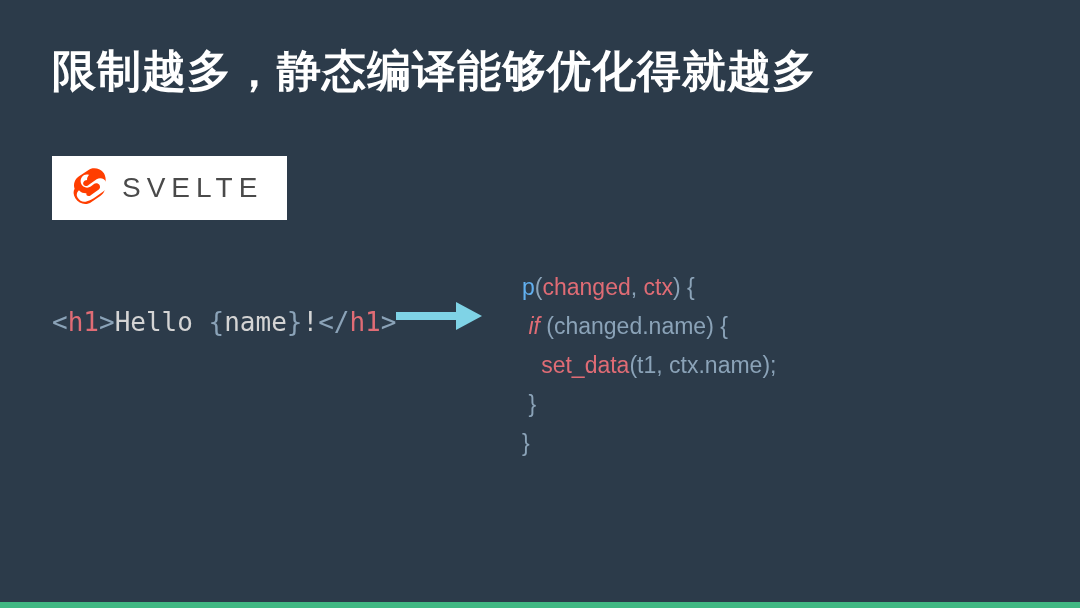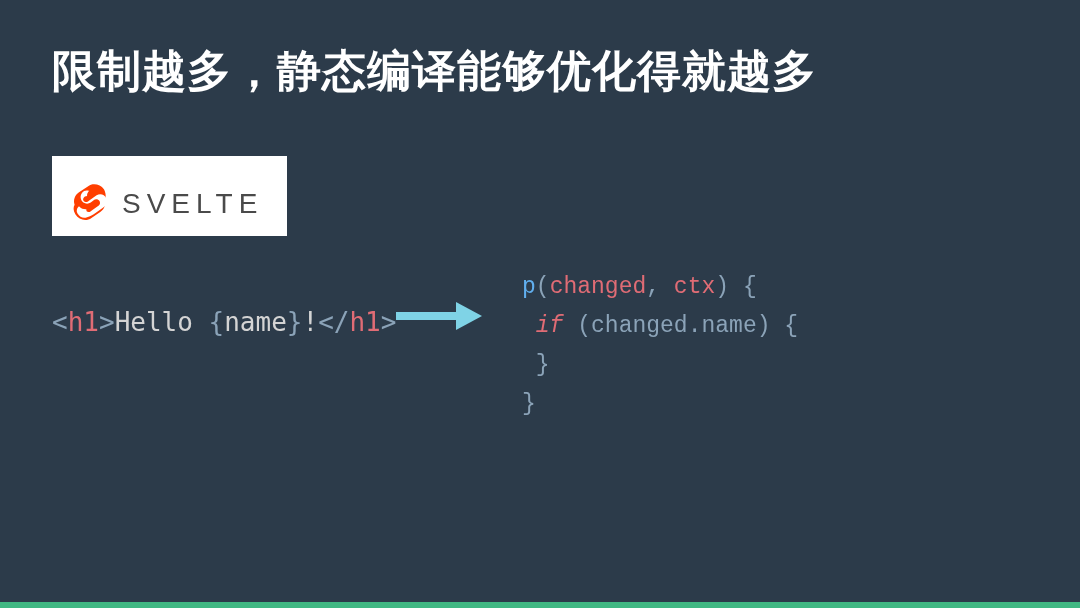--- a/index.html
+++ b/index.html
@@ -18,21 +18,21 @@
       color: #ffffff;
       font-size: 44px;
       font-weight: 700;
       letter-spacing: 1px;
     }
     .logo-box {
       position: absolute;
       top: 156px;
       left: 52px;
       background: #ffffff;
-      padding: 28px 24px 12px 18px;
+      padding: 12px 24px 12px 18px;
       display: flex;
       align-items: center;
       gap: 12px;
     }
     .logo-icon {
       width: 40px;
       height: 40px;
       display: flex;
       align-items: center;
       justify-content: center;
@@ -56,21 +56,21 @@
       position: absolute;
       top: 298px;
       left: 394px;
       width: 90px;
       height: 36px;
     }
     .code-right {
       position: absolute;
       top: 268px;
       left: 522px;
-      font-family: Liberation Mono, monospace;
+      font-family: Liberation Sans, sans-serif;
       font-size: 23px;
       line-height: 1.7;
     }
     .tok-tag { color: #e06c75; }
     .tok-bracket { color: #8ba3b8; }
     .tok-text { color: #d4d4d4; }
     .tok-curly { color: #8ba3b8; }
     .tok-func { color: #61afef; }
     .tok-param { color: #e06c75; }
     .tok-punct { color: #8ba3b8; }
@@ -114,20 +114,23 @@
 </div>
 
 <div class="code-right">
   <div>
     <span class="tok-func">p</span><span class="tok-punct">(</span><span class="tok-param">changed</span><span class="tok-punct">, </span><span class="tok-param">ctx</span><span class="tok-punct">)</span><span class="tok-punct"> {</span>
   </div>
   <div>
     <span class="tok-punct">&nbsp;</span><span class="tok-keyword">if</span><span class="tok-punct"> (</span><span class="tok-ident">changed</span><span class="tok-punct">.</span><span class="tok-ident">name</span><span class="tok-punct">) {</span>
   </div>
   <div>
+    <span class="tok-punct">&nbsp;&nbsp;&nbsp;</span><span class="tok-call">set_data</span><span class="tok-punct">(</span><span class="tok-arg">t1</span><span class="tok-punct">, </span><span class="tok-arg">ctx</span><span class="tok-punct">.</span><span class="tok-arg">name</span><span class="tok-punct">);</span>
+  </div>
+  <div>
     <span class="tok-punct">&nbsp;</span><span class="tok-punct">}</span>
   </div>
   <div>
     <span class="tok-punct">}</span>
   </div>
 </div>
 
 <div class="accent-bar"></div>
 
 </body></html>

